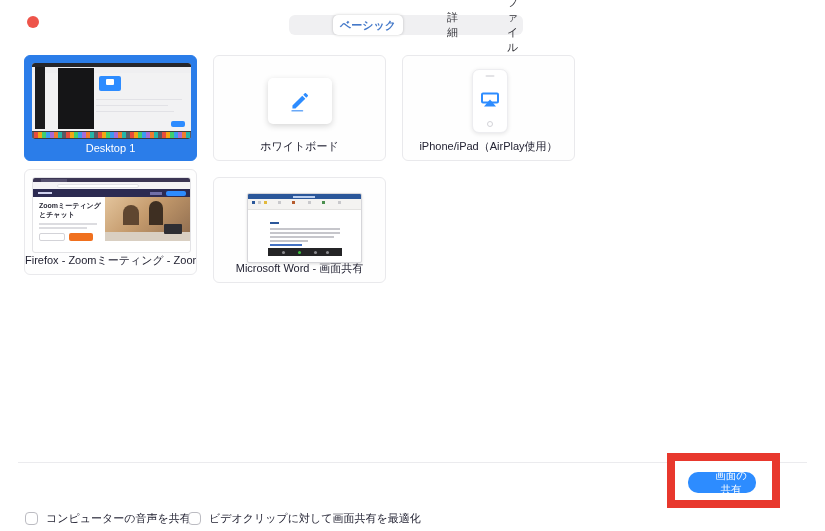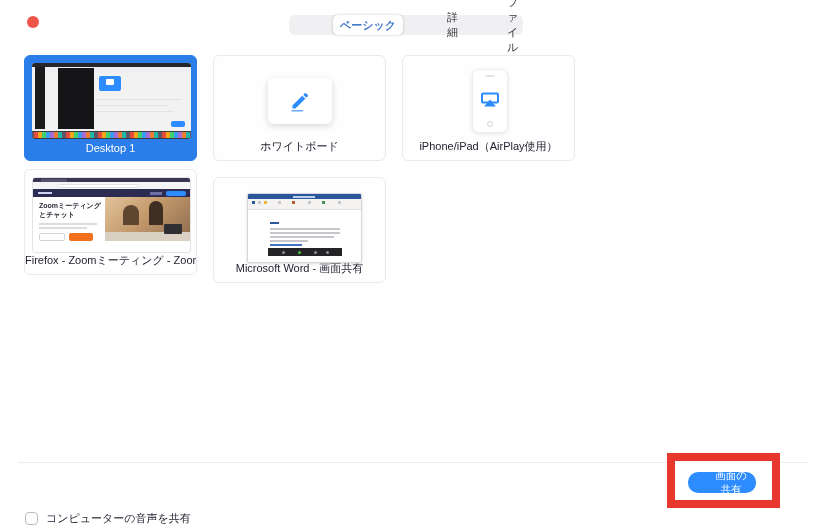--- a/index.html
+++ b/index.html
@@ -234,17 +234,21 @@
     <div class="card-label">Microsoft Word - 画面共有</div>
   </div>
 
   <div class="divider"></div>
 
   <div class="chk-row" style="left:25px;">
     <div class="chk"></div>
     <div class="chk-label">コンピューターの音声を共有</div>
   </div>
 
+  <div class="chk-row" style="left:188px;">
+    <div class="chk"></div>
+    <div class="chk-label">ビデオクリップに対して画面共有を最適化</div>
+  </div>
 
   <div class="annotation"></div>
   <button class="share-btn">画面の共有</button>
 
 </div>
 
 </body></html>

